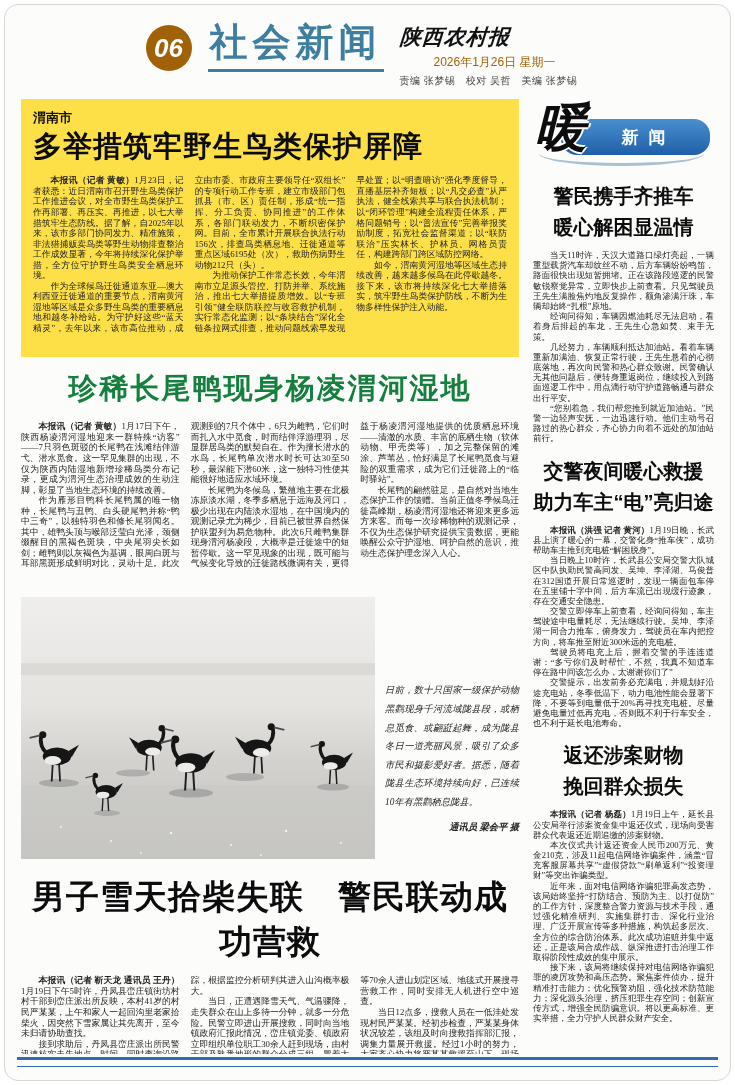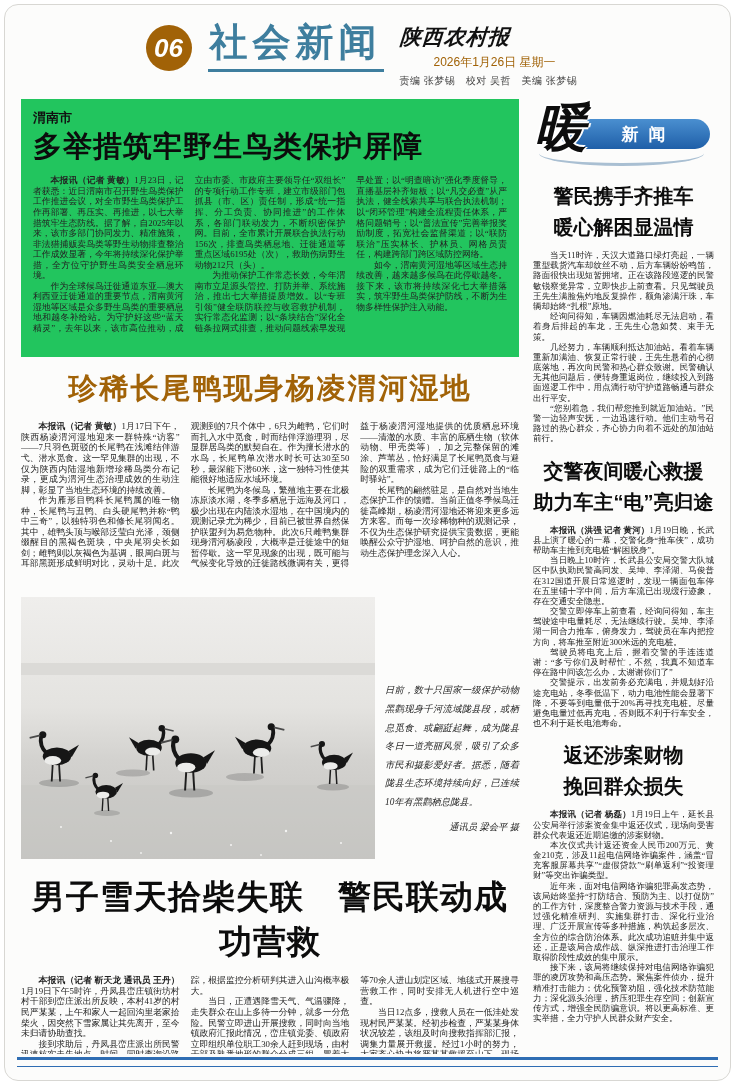--- a/index.html
+++ b/index.html
@@ -17,42 +17,42 @@
   .masthead-block{display:flex;flex-direction:column;gap:3px;padding-top:4px;min-width:190px;}
   .masthead{font:italic 700 21px "Liberation Serif",serif;color:#111;letter-spacing:1px;
             transform:skewX(-4deg);}
   .date-line{font:12px "Liberation Sans",sans-serif;color:#a16207;text-align:center;}
   .credits-line{font:10px "Liberation Sans",sans-serif;color:#444;letter-spacing:.5px;}
   
   .main{position:absolute;top:94px;left:16px;right:16px;bottom:26px;display:flex;gap:14px;overflow:hidden;}
   .left-col{width:498px;flex:none;}
   .rail{flex:1;min-width:0;}
   
-  .article1{background:#22c55e;padding:10px 12px 12px;}
+  .article1{background:#fde047;padding:10px 12px 12px;}
   .kicker{font:700 13px "Liberation Sans",sans-serif;color:#111;margin:0 0 3px;}
   .h-serif-big{font:700 29px "Liberation Serif",serif;letter-spacing:1px;margin:2px 0 12px;color:#0c0c0c;line-height:1.15;}
   .cols3{column-count:3;column-gap:11px;text-align:justify;font-size:8.8px;line-height:1.2;
          color:#232323;overflow:hidden;}
   .cols3 p{margin:0;text-indent:2em;}
   .a1-body{height:170px;}
   .article2{margin-top:12px;}
   .h-sans-center{font:700 29px "Liberation Sans",sans-serif;text-align:center;letter-spacing:2px;
-                 margin:8px 0 12px;color:#a16207;}
+                 margin:8px 0 12px;color:#15803d;}
   .a2-body{height:168px;}
   .photo-row{display:flex;gap:10px;margin-top:8px;}
   .photo{width:354px;height:262px;flex:none;display:block;background:#e7e6e3;}
   .caption-box{flex:1;padding-top:84px;font:italic 9.3px "Liberation Serif",serif;line-height:2.0;
                text-align:justify;color:#222;}
-  .caption-box .credit{text-align:right;margin-top:6px;font-weight:400;font-style:italic;}
+  .caption-box .credit{text-align:right;margin-top:6px;font-weight:700;font-style:italic;}
   .article3 .h-serif-big3{font:700 33px "Liberation Serif",serif;text-align:center;letter-spacing:1px;
                margin:16px 0 10px;color:#0c0c0c;}
   .a3-body{height:152px;}
   
   .warm-logo{position:relative;height:68px;margin:2px 0 6px;}
-  .warm-banner{position:absolute;top:18px;left:28px;right:4px;height:30px;border-radius:16px;
+  .warm-banner{position:absolute;top:18px;left:28px;right:4px;height:36px;border-radius:16px;
                background:linear-gradient(#4a8fd0,#1f5fa8);color:#fff;display:flex;align-items:center;
                justify-content:center;font:700 17px "Liberation Sans",sans-serif;letter-spacing:10px;
                padding-left:26px;}
   .warm-char{position:absolute;top:-8px;left:2px;z-index:2;font:700 52px "Liberation Serif",serif;
              color:#0d0d0d;font-style:italic;
              text-shadow:-2px 0 #fff,2px 0 #fff,0 -2px #fff,0 2px #fff;}
   .warm-swoosh{position:absolute;left:6px;right:10px;top:40px;height:22px;border-bottom:3px solid #a9bfd2;
                border-radius:50%;}
   .r-head{font:700 20px "Liberation Sans",sans-serif;text-align:center;line-height:1.55;
           margin:12px 0 7px;color:#0c0c0c;}

